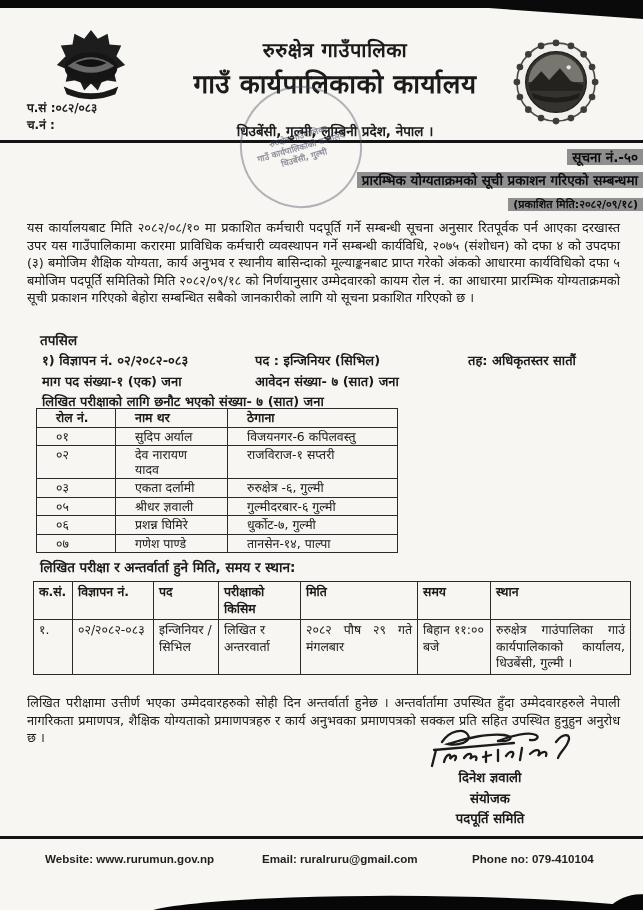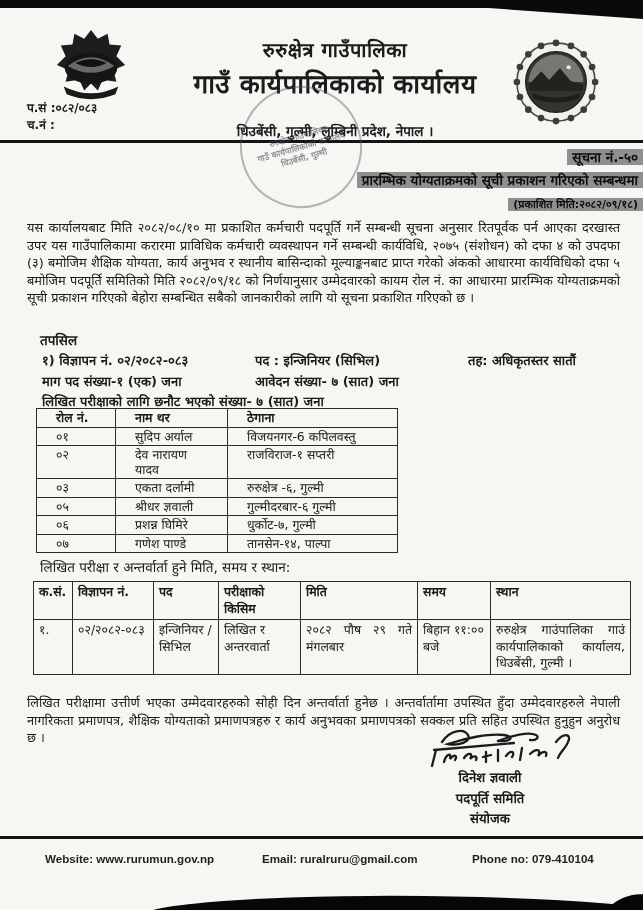--- a/index.html
+++ b/index.html
@@ -48,21 +48,21 @@
   .d-short{top:392px;left:42px;}
   
   table{border-collapse:collapse;table-layout:fixed;}
   td,th{border:1.4px solid #2b2b2b;font-size:12.4px;padding:1px 19px;text-align:left;
     vertical-align:top;overflow:hidden;}
   th{font-weight:bold;}
   .t1{position:absolute;top:408px;left:36px;width:361px;}
   .t1 td,.t1 th{height:15.5px;line-height:15px;}
   .t2{position:absolute;top:581px;left:33px;width:597px;}
   .t2 td,.t2 th{padding:2px 5px;line-height:16.5px;}
-  .exam-title{position:absolute;top:558px;left:40px;font-size:13.5px;font-weight:normal;}
+  .exam-title{position:absolute;top:558px;left:40px;font-size:13.5px;font-weight:bold;}
   .cell-just{text-align:justify;}
   
   .signature{position:absolute;top:726px;left:428px;}
   .sign-block{position:absolute;top:768px;left:400px;width:180px;text-align:center;
     font-size:13.2px;line-height:20.5px;font-weight:bold;}
   
   .footer{position:absolute;top:852px;left:0;width:100%;height:20px;
     font-family:"Liberation Sans","DejaVu Sans",sans-serif;font-size:11.6px;font-weight:600;color:#1f1f1f;}
   .f-web{position:absolute;left:45px;}
   .f-email{position:absolute;left:262px;}
@@ -238,22 +238,22 @@
       <path d="M70 24 L70 35"></path>
       <path d="M78 30 C82 24 88 25 84 31"></path>
       <path d="M94 22 L92 34"></path>
       <path d="M102 28 C108 22 114 23 110 30 C114 25 120 24 118 30"></path>
       <path d="M128 16 C136 6 144 8 140 16 C138 22 132 26 130 32"></path>
     </g>
   </svg>
 
   <div class="sign-block">
     <div>दिनेश ज्ञवाली</div>
+    <div>संयोजक</div>
     <div>पदपूर्ति समिति</div>
-    <div>संयोजक</div>
   </div>
 
   <div class="rule rule-bottom"></div>
 
   <div class="footer">
     <span class="f-web">Website: www.rurumun.gov.np</span>
     <span class="f-email">Email: ruralruru@gmail.com</span>
     <span class="f-phone">Phone no: 079-410104</span>
   </div>
 

